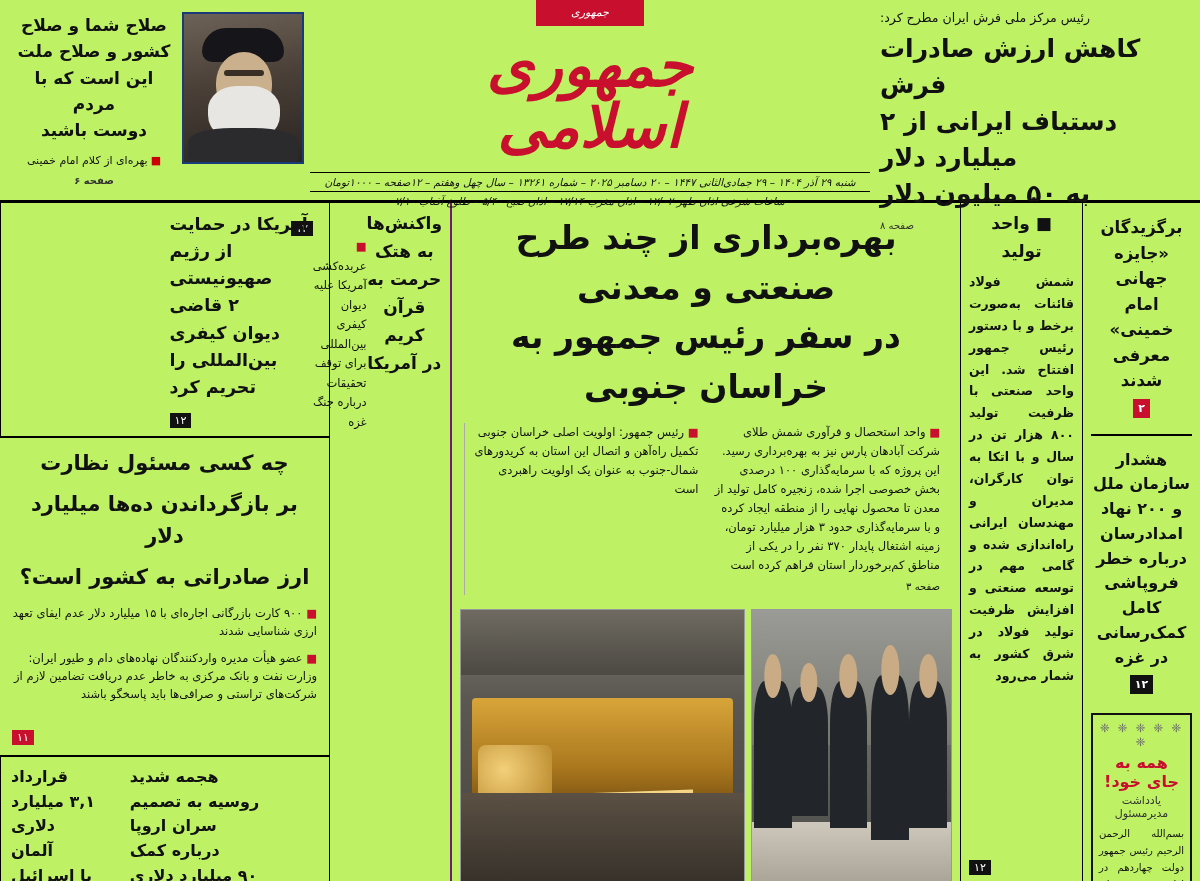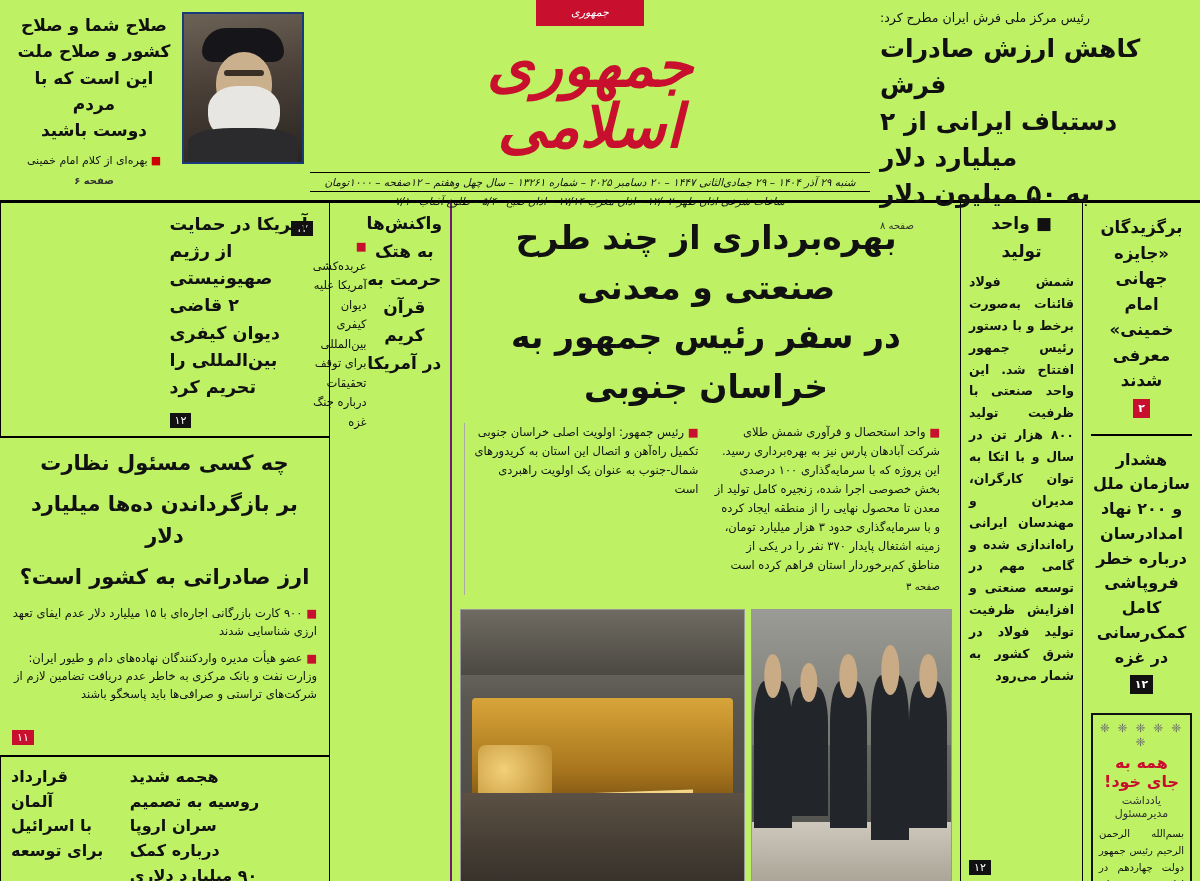--- a/index.html
+++ b/index.html
@@ -593,20 +593,21 @@
           <div class="lc-title sm">هجمه شدید</div>
           <div class="lc-title sm">روسیه به تصمیم</div>
           <div class="lc-title sm">سران اروپا</div>
           <div class="lc-title sm">درباره کمک</div>
           <div class="lc-title sm">۹۰ میلیارد دلاری</div>
           <div class="lc-title sm">به اوکراین</div>
 
         </div>
         <div class="lb-box lb-a">
           <div class="lc-title sm">قرارداد</div>
+          <div class="lc-title sm">۳,۱ میلیارد دلاری</div>
           <div class="lc-title sm">آلمان</div>
           <div class="lc-title sm">با اسرائیل</div>
           <div class="lc-title sm">برای توسعه</div>
 
         </div>
       </div>
 
     </div>
   </div>
 </div>

